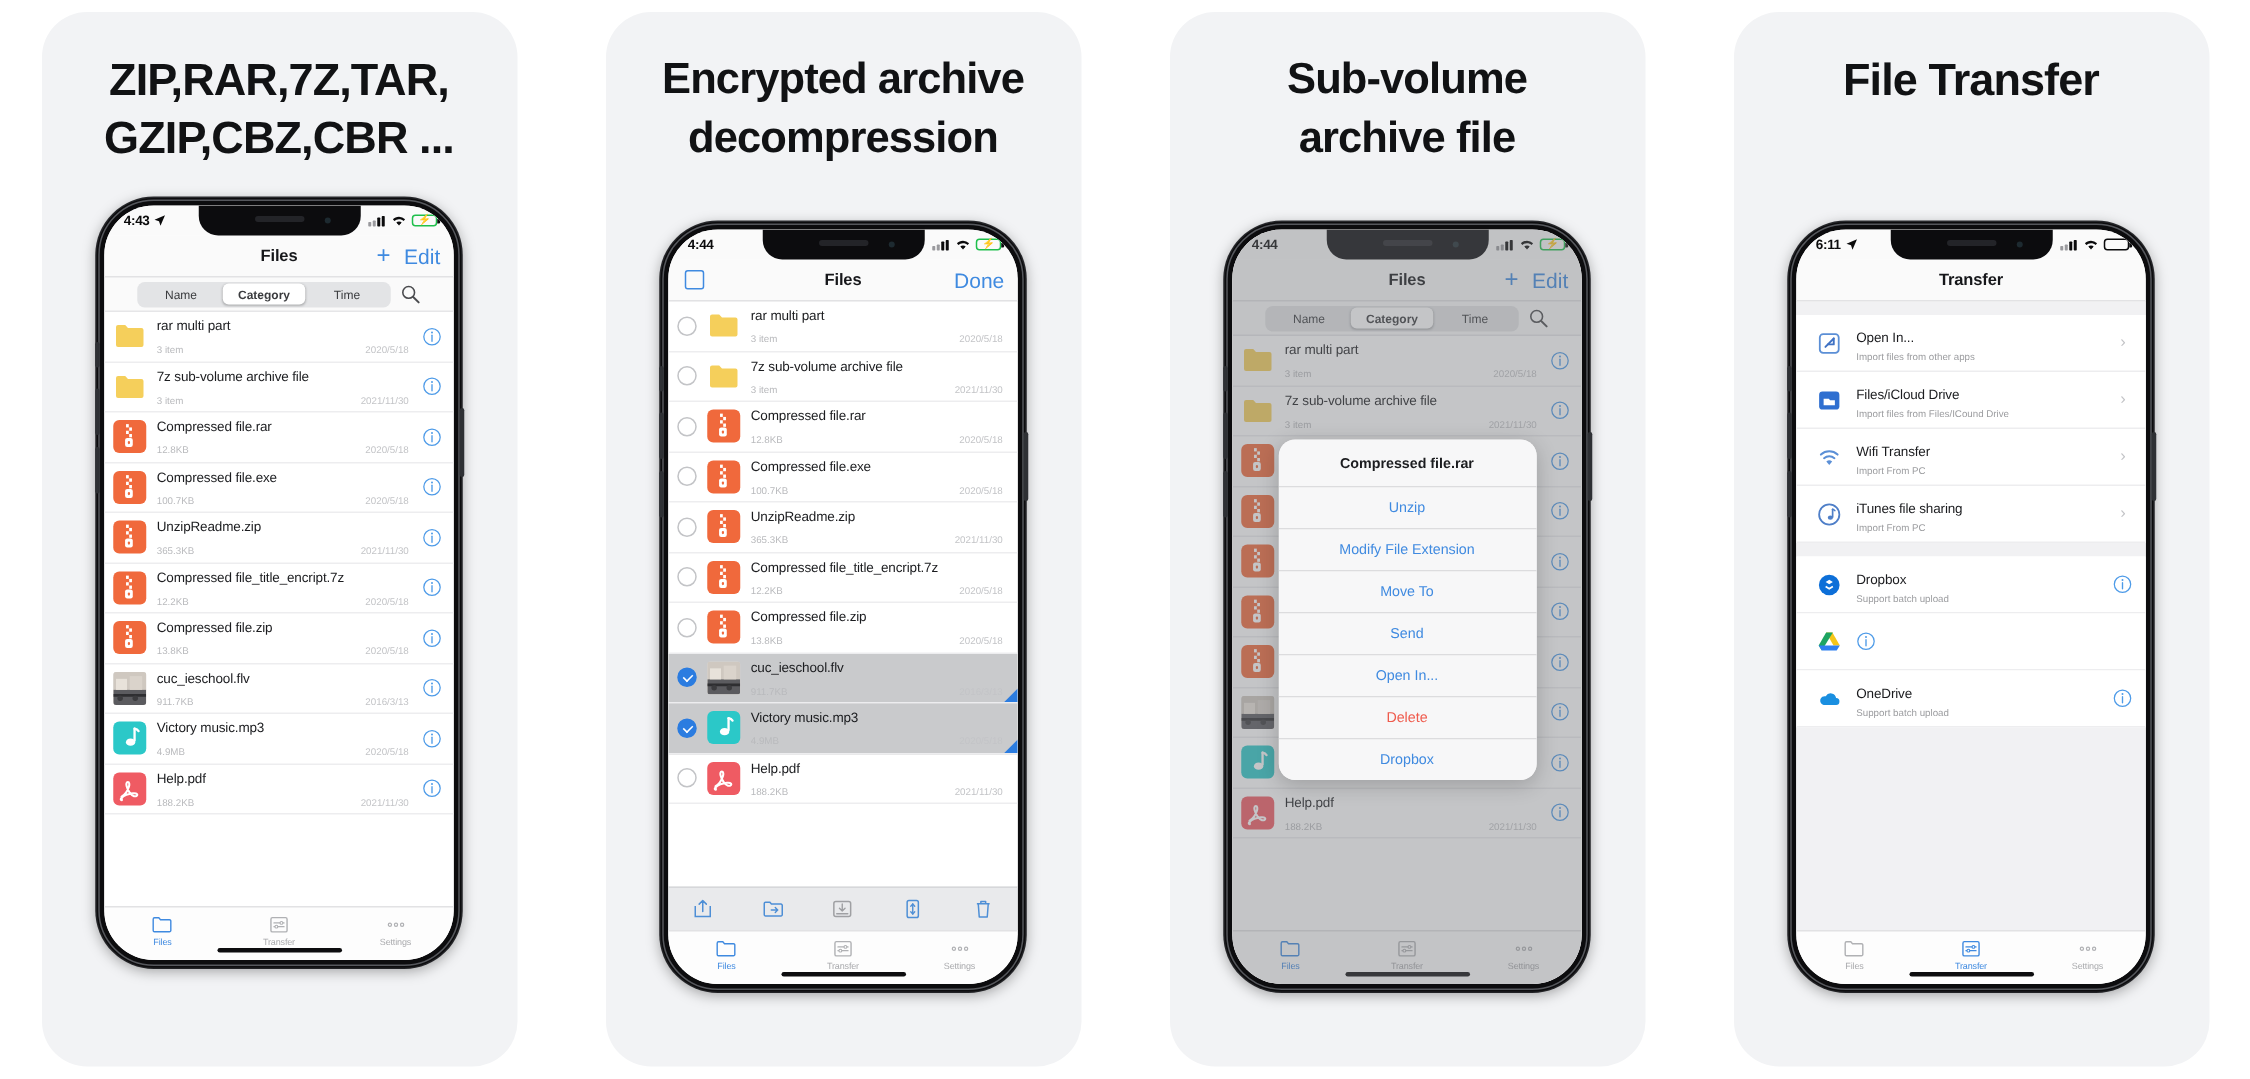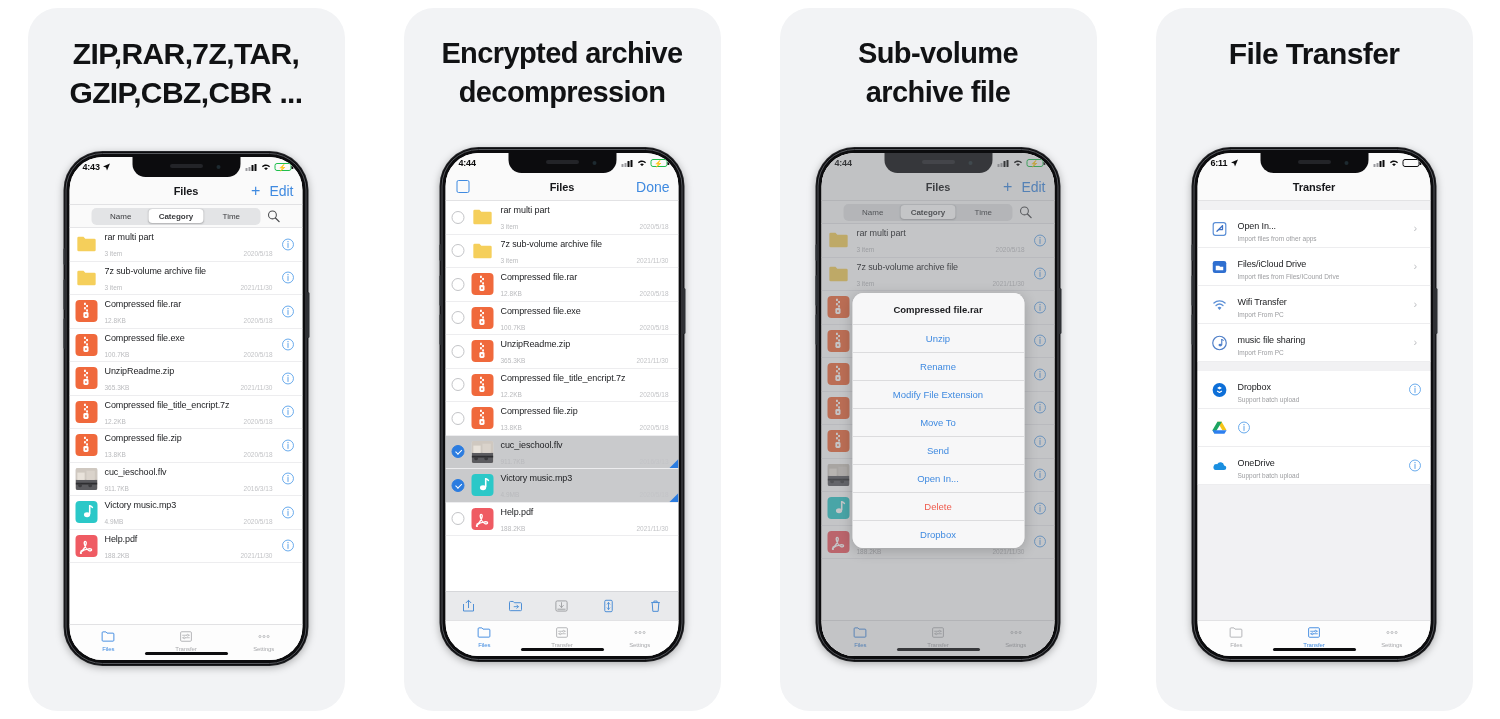--- a/index.html
+++ b/index.html
@@ -191,21 +191,21 @@
   .as-item.danger { color:#ef5b4d; }
   .as-item.cancel { border-bottom:none; }
 </style>
 </head>
 <body>
 
 <div class="stage">
 
   <div class="card">
     <div class="card-title t1"><span>ZIP,RAR,7Z,TAR,<br>GZIP,CBZ,CBR ...</span></div>
-    <div class="phone-wrap" style="top:144px;">
+    <div class="phone-wrap" style="top:124px;">
       <div class="phone">
         <span class="btn-side btn-sil"></span>
         <span class="btn-side btn-v1"></span>
         <span class="btn-side btn-v2"></span>
         <span class="btn-side btn-pwr"></span>
         <div class="screen">
           <div class="notch">
               <span class="speaker"></span>
               <span class="cam"></span>
             </div>
@@ -1011,21 +1011,20 @@
                 <span class="lbl">Settings</span>
               </div>
             </div>
           <div class="home-ind"></div>
 
           <div class="dim-overlay"></div>
           <div class="actionsheet">
             <div class="as-title">Compressed file.rar</div>
             <div id="as3">
                 <div class="as-item  ">Unzip</div>
-                <div class="as-item  ">Rename</div>
                 <div class="as-item  ">Modify File Extension</div>
                 <div class="as-item  ">Move To</div>
                 <div class="as-item  ">Send</div>
                 <div class="as-item  ">Open In...</div>
                 <div class="as-item danger ">Delete</div>
                 <div class="as-item  cancel">Dropbox</div>
               </div>
           </div>
         </div>
       </div>
@@ -1120,21 +1119,21 @@
                 <div class="trow">
       <span class="ticon">
                     <svg width="18" height="18" viewBox="0 0 24 24">
                       <circle cx="12" cy="12" r="9" fill="none" stroke="#4f7fc8" stroke-width="1.6"></circle>
                       <path d="M15 7.4v6.8" stroke="#4f7fc8" stroke-width="1.5" stroke-linecap="round"></path>
                       <path d="M15 7.4c.9.2 1.6.6 2 1.2" fill="none" stroke="#4f7fc8" stroke-width="1.4" stroke-linecap="round"></path>
                       <ellipse cx="13" cy="14.8" rx="2.3" ry="1.9" fill="#4f7fc8"></ellipse>
                     </svg>
                   </span>
       <span class="tmeta">
-        <span class="ttitle">music file sharing</span>
+        <span class="ttitle">iTunes file sharing</span>
         <div class="tsub">Import From PC</div>
       </span>
       <span class="chev">›</span>
     </div>
               </div>
             <div class="tgap"></div>
             <div class="tgroup" id="cld4">
                 <div class="trow">
       <span class="ticon">
                     <svg width="18" height="18" viewBox="0 0 24 24">

